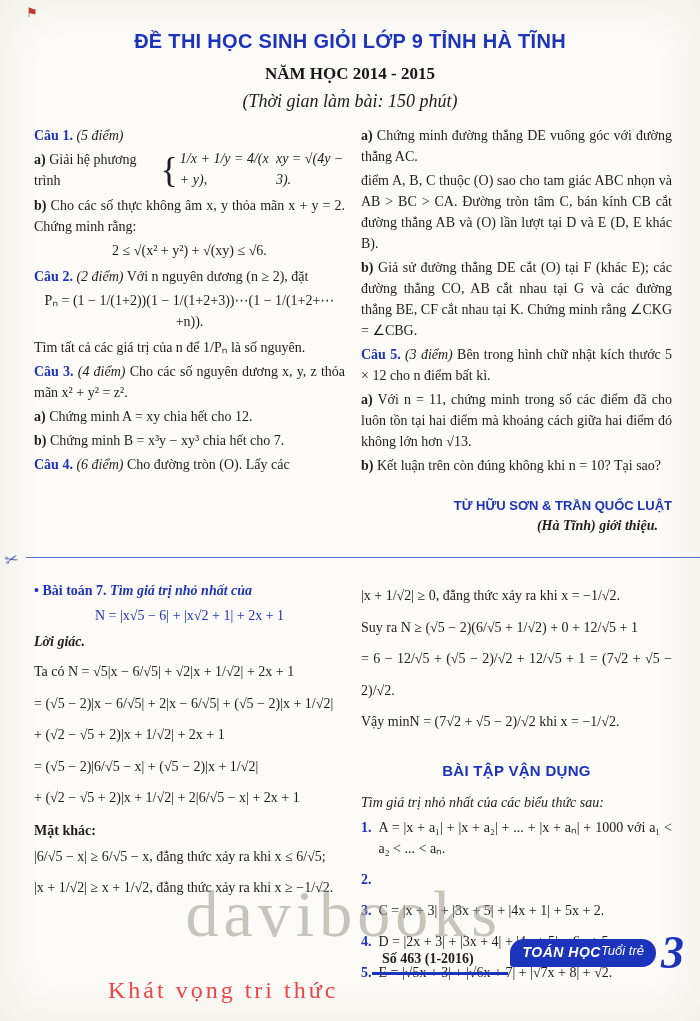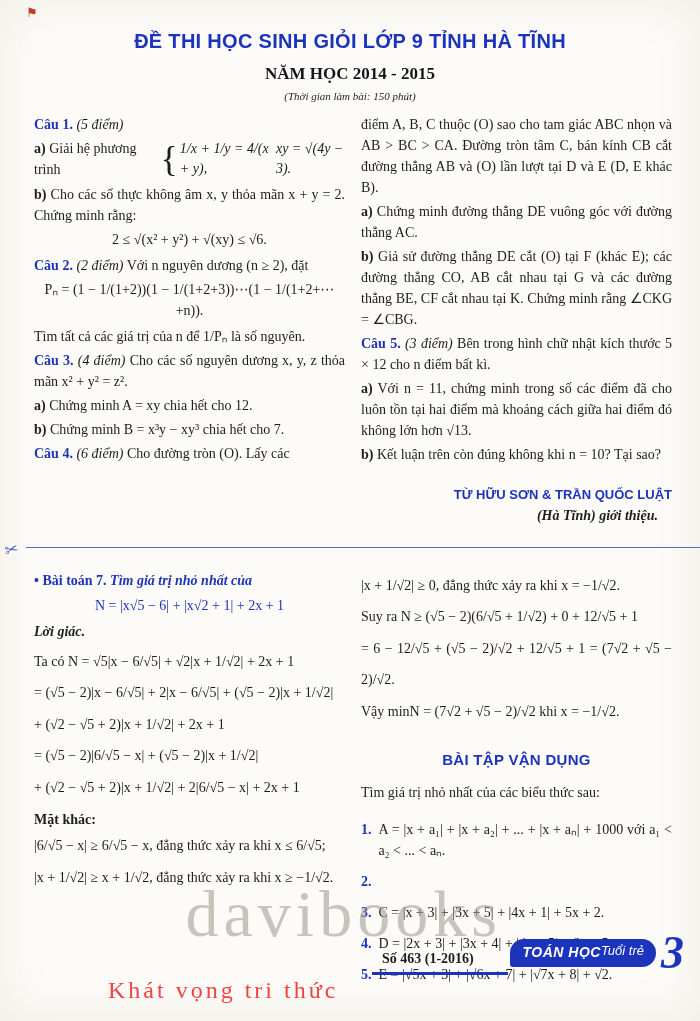--- a/index.html
+++ b/index.html
@@ -19,21 +19,21 @@
 
   .corner-mark { position:absolute; top:3px; left:26px; color:#c23b2a; font-size:13px; }
 
   header { text-align:center; padding-top:26px; }
   .title {
     font-family:"Liberation Sans", sans-serif;
     font-weight:700; font-size:20px;
     color:var(--accent,#1c33bb); letter-spacing:.3px;
   }
   .subtitle { font-weight:700; font-size:17px; margin-top:5px; color:#15151a; }
-  .time-note { font-style:italic; font-size:11px; margin-top:1px; }
+  .time-note { font-style:italic; font-size:18px; margin-top:1px; }
 
   .cols { display:flex; gap:16px; padding:10px 28px 0 34px; }
   .col { flex:1 1 0; min-width:0; }
 
   .para { text-align:justify; margin-bottom:3px; }
   .display { text-align:center; margin:3px 0 5px; }
   .qlabel { color:var(--accent,#1c33bb); font-weight:700; }
   .pts { font-style:italic; }
   .lead { font-weight:700; }
 
@@ -60,21 +60,21 @@
   .italic { font-style:italic; }
   .solution-label { font-weight:700; font-style:italic; margin:4px 0; }
   .math { line-height:2.25; text-align:justify; }
   .other-label { font-weight:700; margin-top:6px; }
 
   .ex-heading {
     text-align:center; color:var(--accent,#1c33bb); font-weight:700;
     font-family:"Liberation Sans", sans-serif;
     font-size:15px; margin:22px 0 10px; letter-spacing:.3px;
   }
-  .ex-intro { margin-bottom:16px; }
+  .ex-intro { margin-bottom:4px;font-style:italic; }
   .ex-item { display:flex; gap:7px; margin-bottom:10px; text-align:justify; }
   .ex-num { color:var(--accent,#1c33bb); font-weight:700; flex:0 0 auto; }
 
   .watermark {
     position:absolute; left:50%; top:864px; transform:translateX(-52%);
     font-size:66px; letter-spacing:5px; white-space:nowrap;
     color:var(--watermark,rgba(156,150,141,0.55));
     z-index:5; pointer-events:none;
   }
   .slogan {
@@ -159,25 +159,25 @@
       </p>
 
       <p class="para">
         <span class="qlabel">Câu 4.</span>
         <span class="pts">(6 điểm)</span>
         <span>Cho đường tròn (O). Lấy các</span>
       </p>
     </div>
 
     <div class="col">
-      <p class="para">điểm A, B, C thuộc (O) sao cho tam giác ABC nhọn và AB &gt; BC &gt; CA. Đường tròn tâm C, bán kính CB cắt đường thẳng AB và (O) lần lượt tại D và E (D, E khác B).</p>
       <p class="para">
         <span class="lead">a)</span>
         <span>Chứng minh đường thẳng DE vuông góc với đường thẳng AC.</span>
       </p>
+      <p class="para">điểm A, B, C thuộc (O) sao cho tam giác ABC nhọn và AB &gt; BC &gt; CA. Đường tròn tâm C, bán kính CB cắt đường thẳng AB và (O) lần lượt tại D và E (D, E khác B).</p>
       <p class="para">
         <span class="lead">b)</span>
         <span>Giả sử đường thẳng DE cắt (O) tại F (khác E); các đường thẳng CO, AB cắt nhau tại G và các đường thẳng BE, CF cắt nhau tại K. Chứng minh rằng ∠CKG = ∠CBG.</span>
       </p>
       <p class="para">
         <span class="qlabel">Câu 5.</span>
         <span class="pts">(3 điểm)</span>
         <span>Bên trong hình chữ nhật kích thước 5 × 12 cho n điểm bất kì.</span>
       </p>
       <p class="para">

